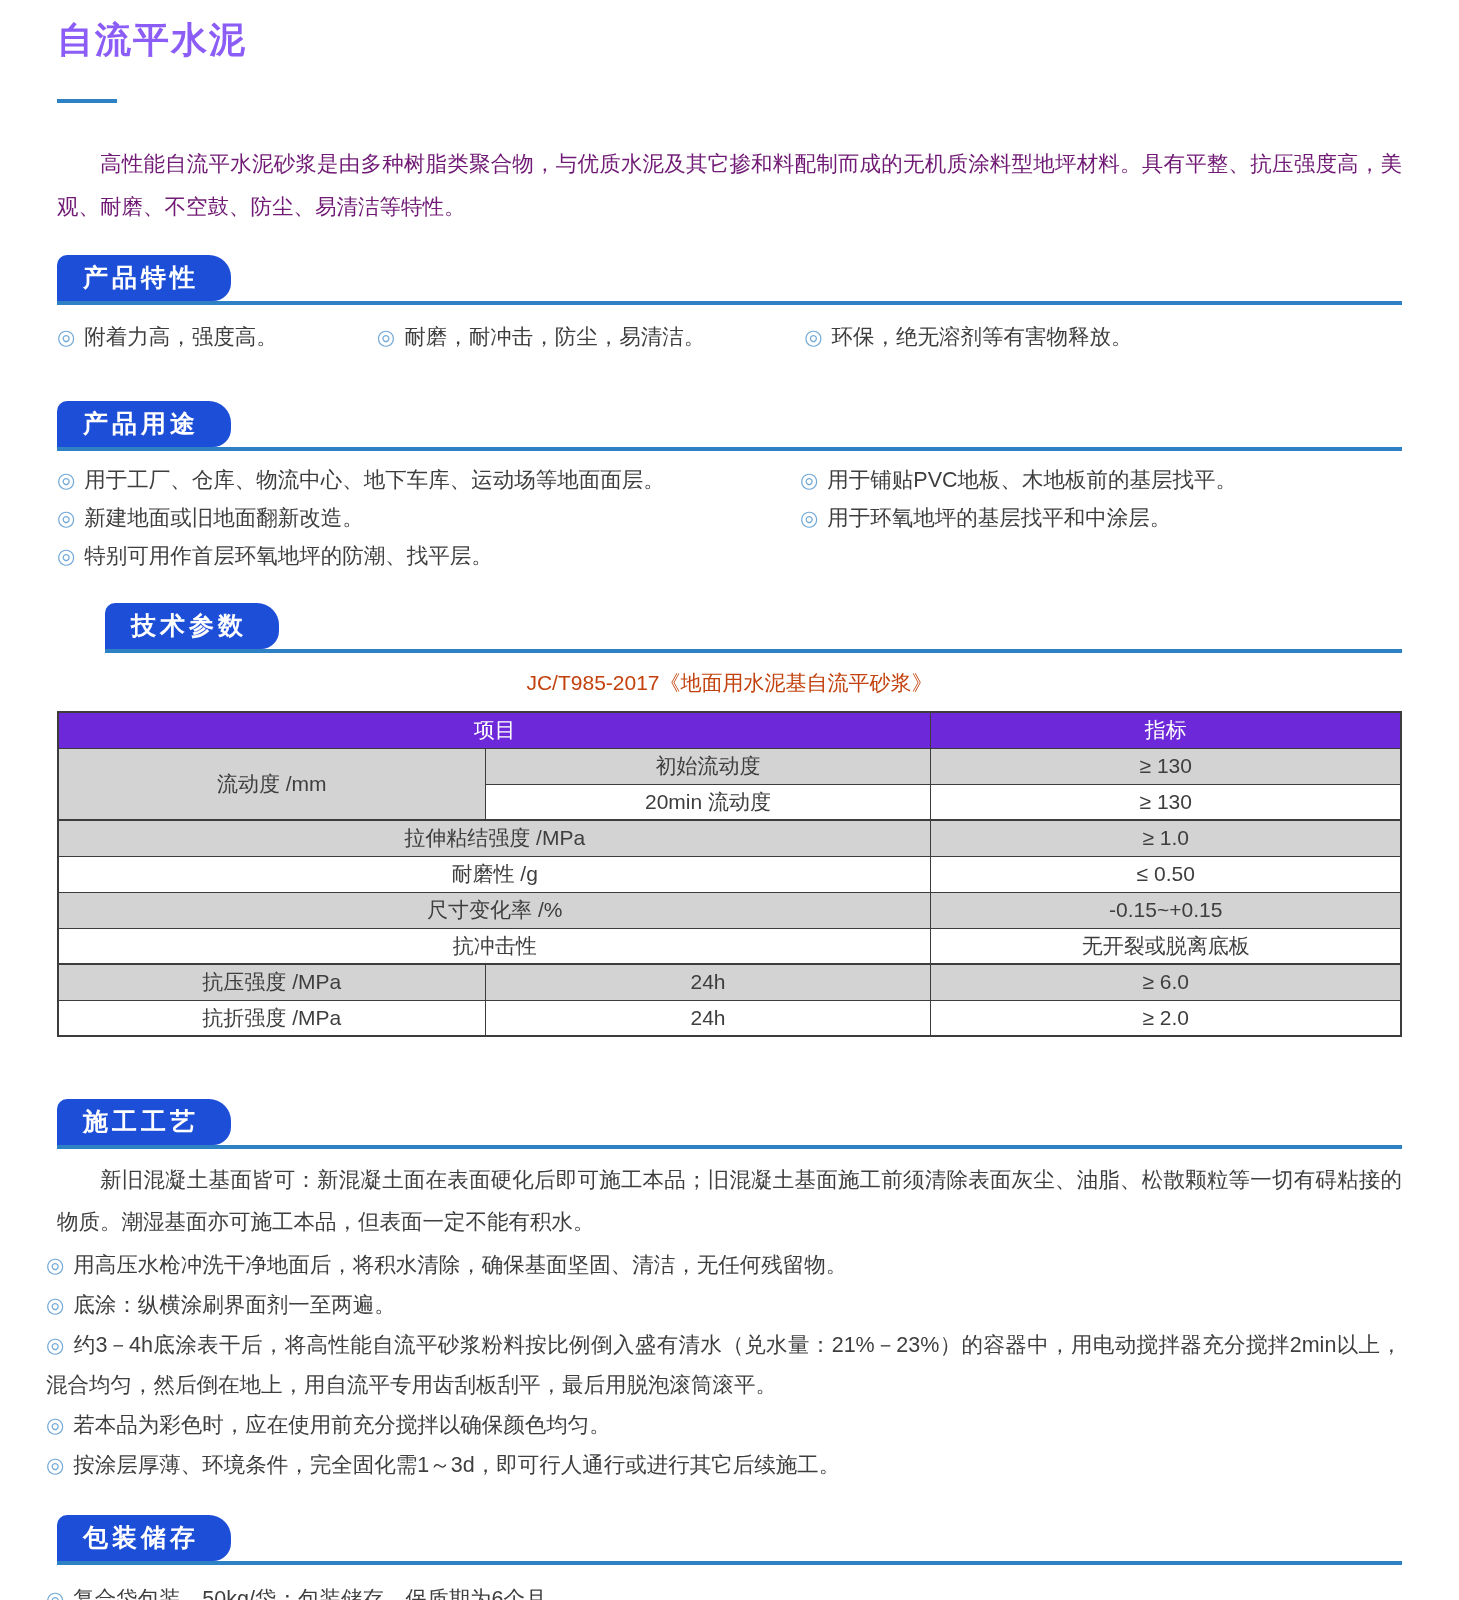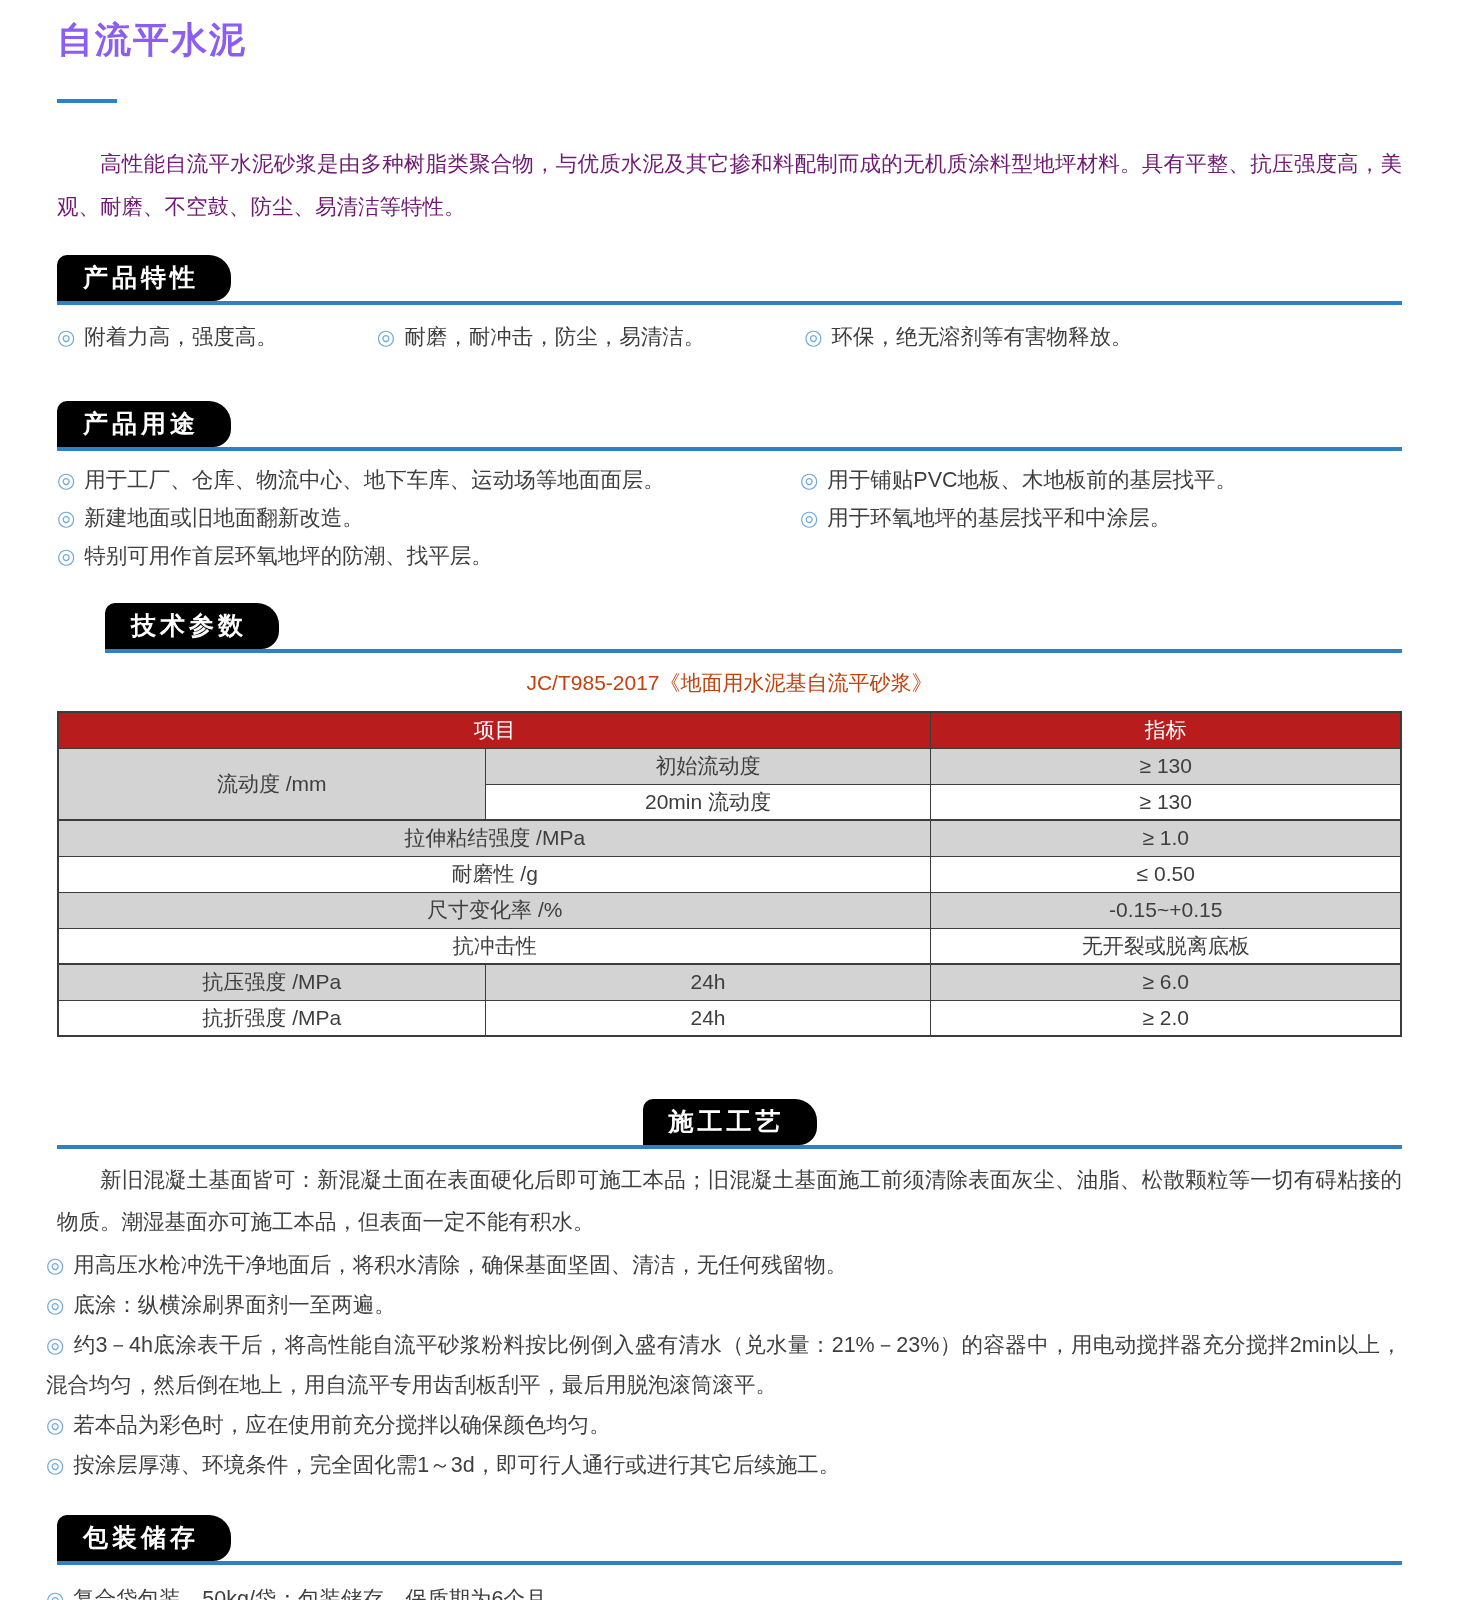--- a/index.html
+++ b/index.html
@@ -22,21 +22,21 @@
 
   
   .intro {
     margin-top:40px; font-size:21.5px; line-height:43px;
     text-indent:2em; text-align:justify; color:#701a75;
   }
 
   
   .sec-bar { border-bottom:4px solid #2d81c4; line-height:0; }
   .ribbon {
-    display:inline-block; background:#000000; color:#ffffff;
+    display:inline-block; background:#1d4ed8; color:#ffffff;
     font-size:25px; font-weight:bold; letter-spacing:4px;
     line-height:1; padding:10px 32px 11px 26px;
     border-radius:10px 22px 18px 0;
   }
 
   
   .blist { font-size:21.5px;gap:37px; }
   .bullet { line-height:40px; }
   .dot { color:#74aad8; margin-right:9px; font-size:21px; }
 
@@ -52,39 +52,39 @@
   .spec-caption { text-align:center; font-size:21px; margin-top:16px; color:#c2410c; }
   table.spec {
     width:100%; margin-top:14px; border-collapse:collapse;
     font-size:21px; table-layout:fixed;
   }
   table.spec td, table.spec th {
     border:1px solid #3c3c3c; text-align:center; vertical-align:middle;
     height:36px; padding:0 4px; font-weight:normal;
   }
   table.spec { border:2px solid #3c3c3c; }
-  table.spec tr.head th { background:#b91c1c; color:#ffffff; font-size:21px; }
+  table.spec tr.head th { background:#6d28d9; color:#ffffff; font-size:21px; }
   table.spec tr.shade td { background:#d3d3d3; }
   table.spec tr.sep td { border-top:2px solid #3c3c3c; }
   col.c1 { width:31.8%; } col.c2 { width:33.2%; } col.c3 { width:35%; }
 
   
   .proc-intro {
     margin-top:10px; font-size:21.5px; line-height:42px;
     text-indent:2em; text-align:justify;
   }
   .proc-list { margin-top:2px; margin-left:-11px; }
   .proc-list .bullet { line-height:40px; text-align:justify; }
 
   .pack-list { margin-top:14px; margin-left:-11px; }
 
   .mt-feat  { margin-top:26px; }
   .mt-uses  { margin-top:44px; }
   .mt-spec  { margin-top:28px;margin-left:48px; }
-  .mt-proc  { margin-top:62px;text-align:center; }
+  .mt-proc  { margin-top:62px; }
   .mt-pack  { margin-top:30px; }
 </style>
 </head>
 <body>
 
 <div class="page">
 
   <h1 class="doc-title">自流平水泥</h1>
   <div class="title-rule"></div>
 

